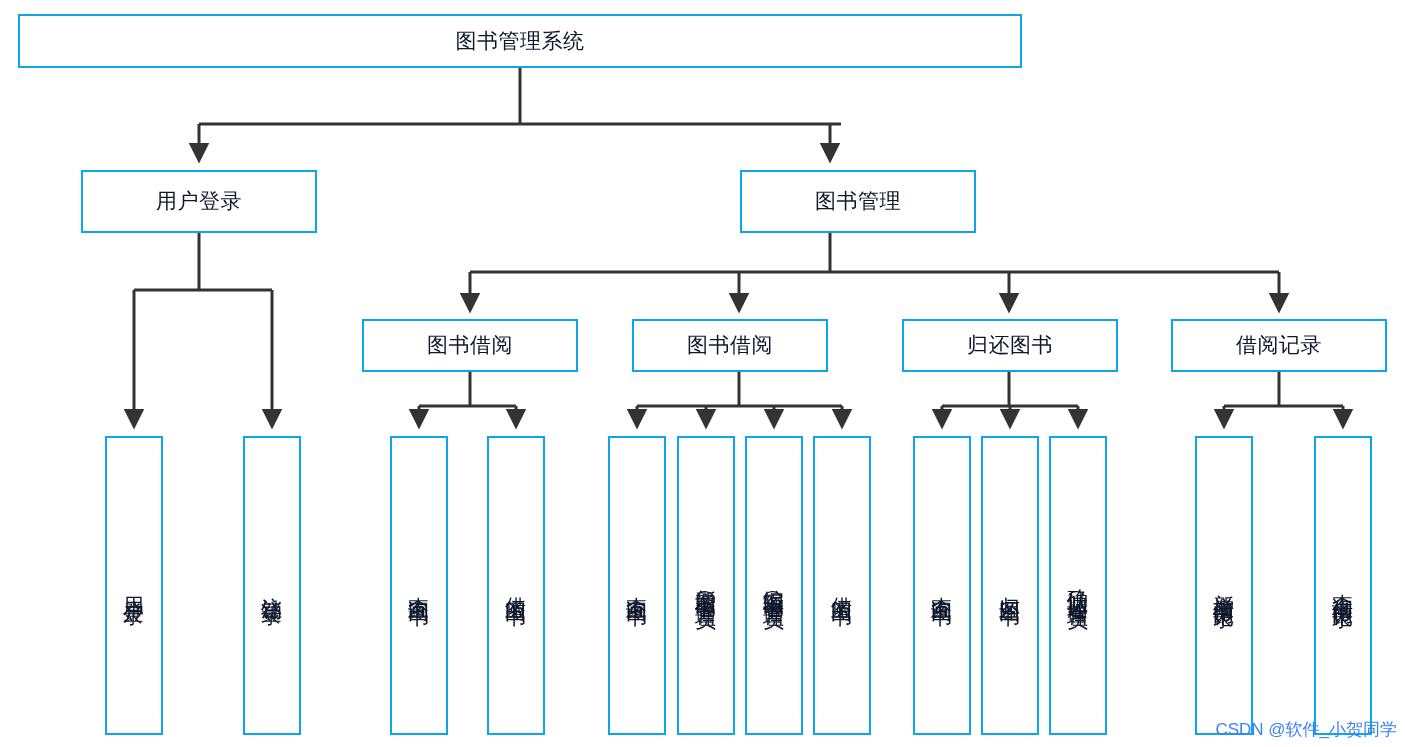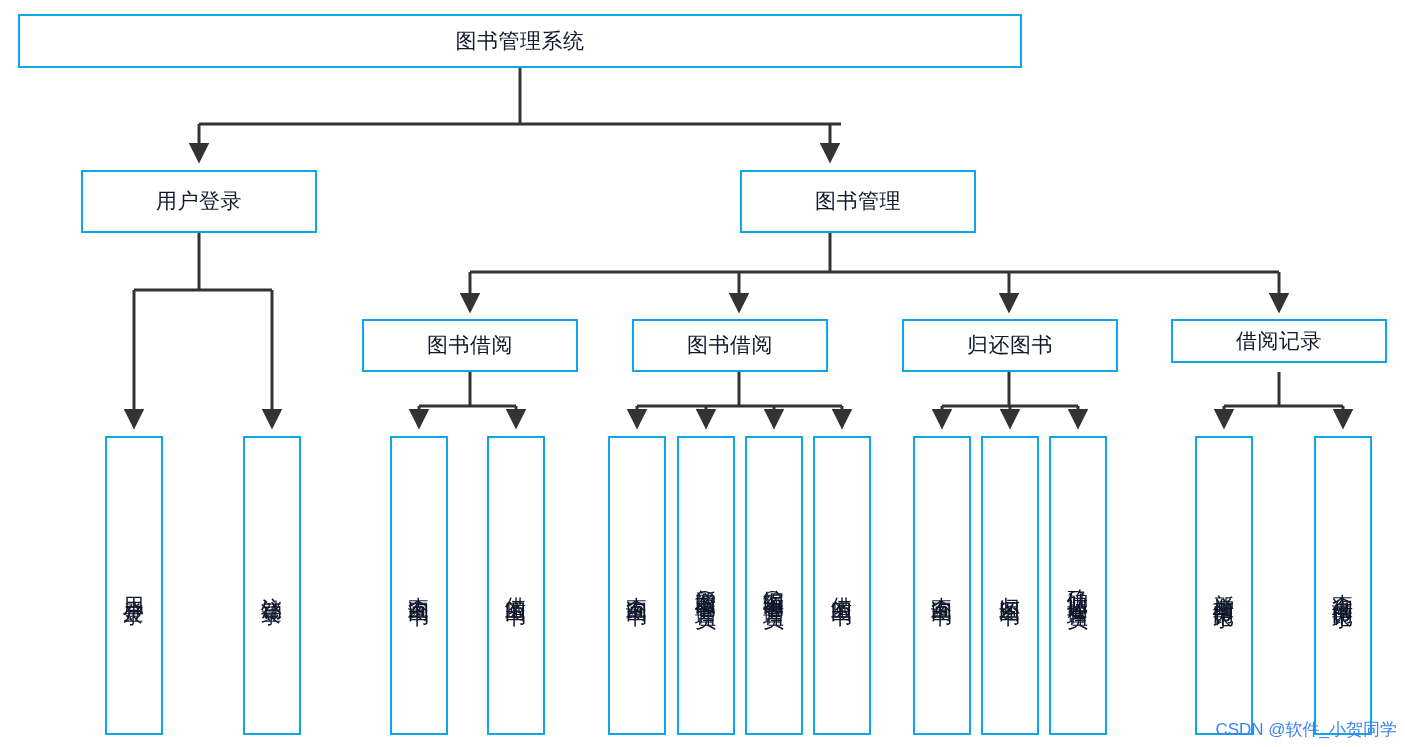--- a/index.html
+++ b/index.html
@@ -140,21 +140,21 @@
 
   <div class="node horiz" style="left:362px; top:319px; width:216px; height:53px;">
     <span class="node-label">图书借阅</span>
   </div>
   <div class="node horiz" style="left:632px; top:319px; width:196px; height:53px;">
     <span class="node-label">图书借阅</span>
   </div>
   <div class="node horiz" style="left:902px; top:319px; width:216px; height:53px;">
     <span class="node-label">归还图书</span>
   </div>
-  <div class="node horiz" style="left:1171px; top:319px; width:216px; height:44px;">
+  <div class="node horiz" style="left:1171px; top:319px; width:216px; height:53px;">
     <span class="node-label">借阅记录</span>
   </div>
 
   <div class="node vert" style="left:105px; top:436px; width:58px; height:299px;">
     <span class="node-label">用户登录</span>
   </div>
   <div class="node vert" style="left:243px; top:436px; width:58px; height:299px;">
     <span class="node-label">注销登录</span>
   </div>
 

